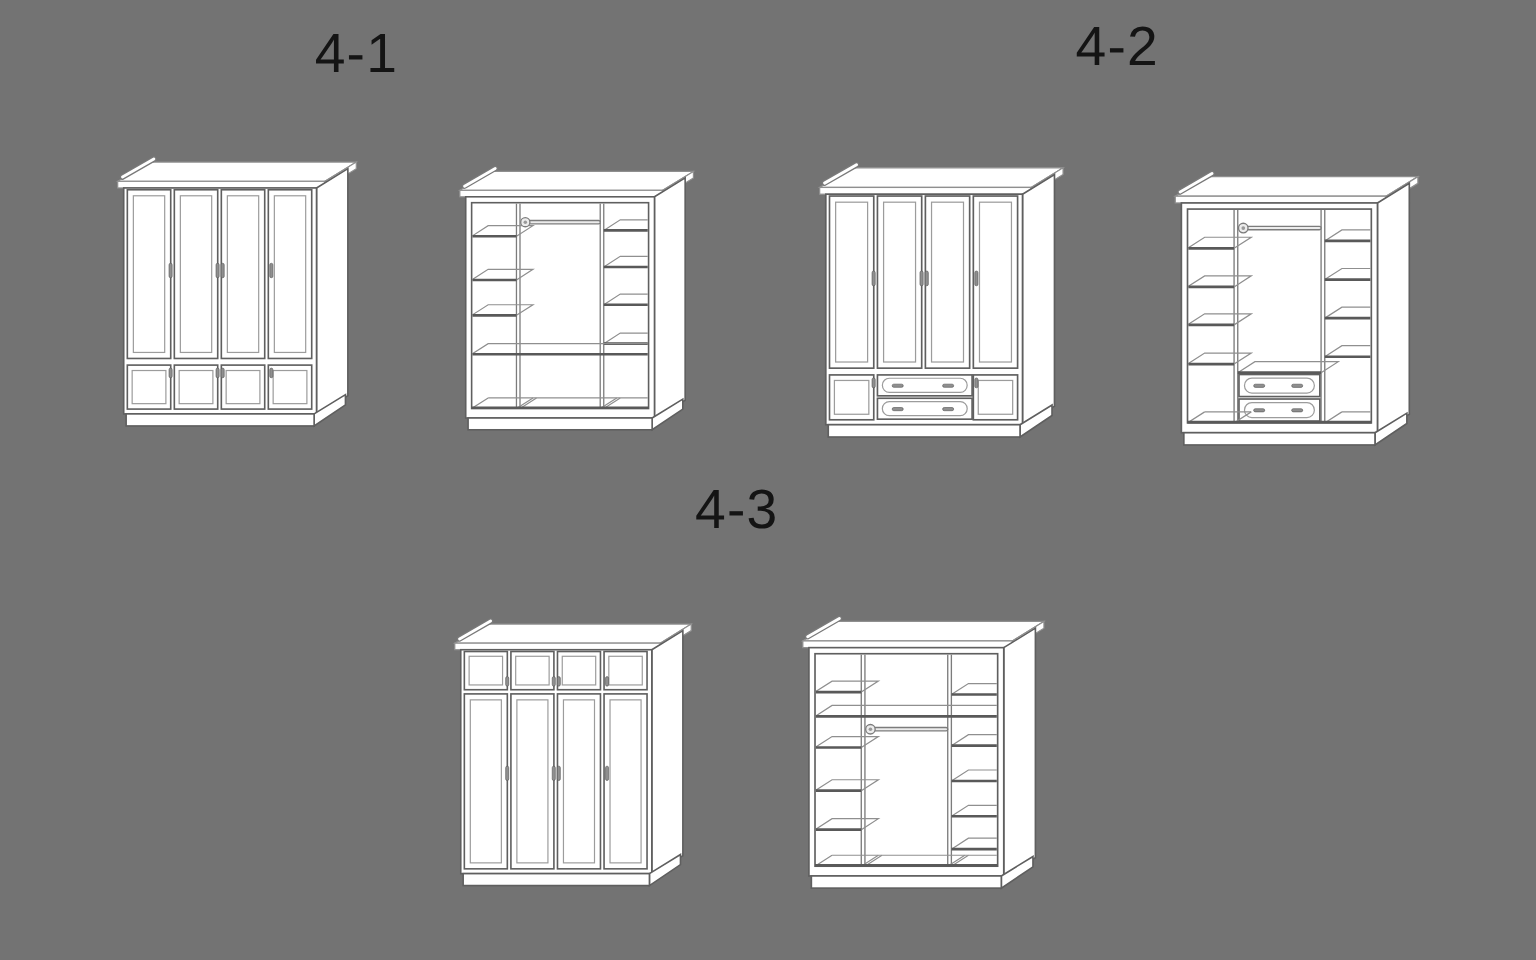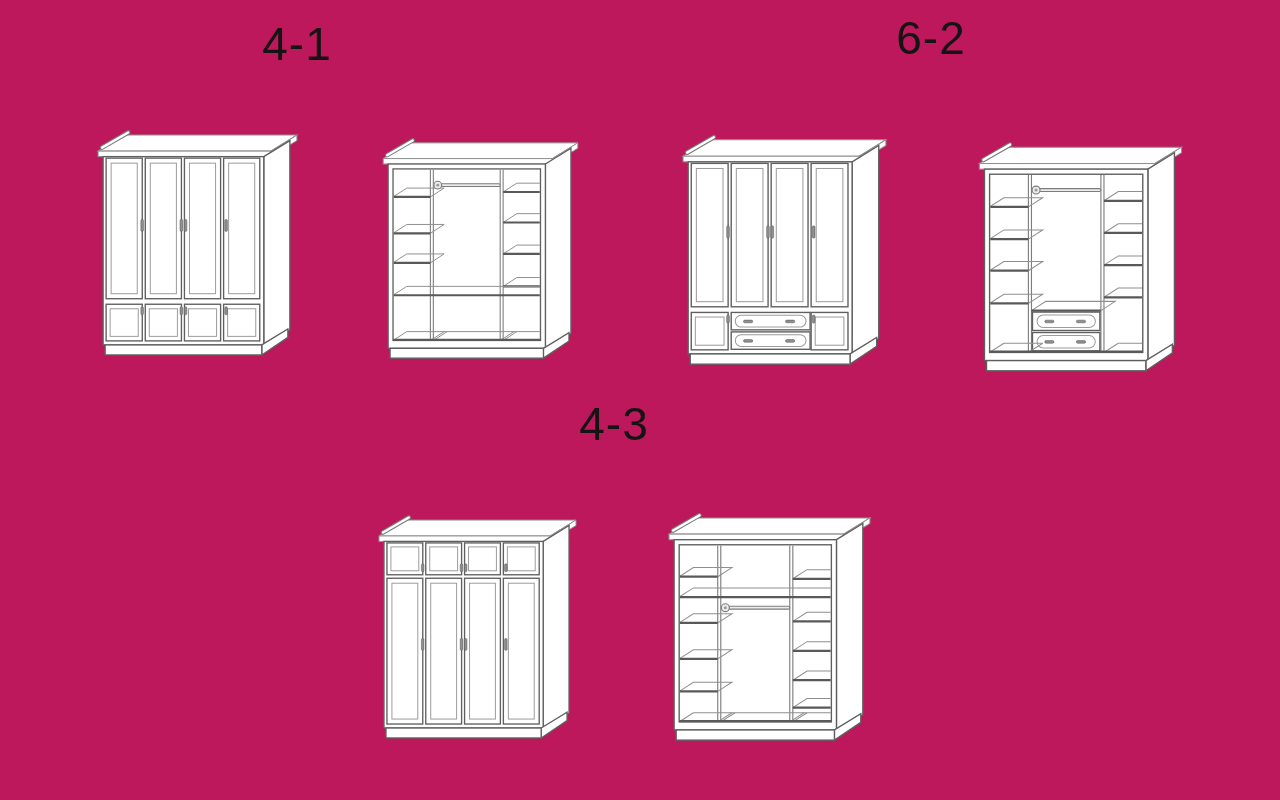--- a/index.html
+++ b/index.html
@@ -1,20 +1,20 @@
 <!DOCTYPE html>
 <html><head>
 <meta charset="utf-8">
 <style>
   html,body{margin:0;padding:0;}
   body{
     width:1280px;height:800px;background:#ffffff;overflow:hidden;position:relative;
     font-family:"Liberation Sans", sans-serif;
   }
-  .canvas{position:absolute;left:0;top:0;width:1280px;height:800px;background:#be185d;}
+  .canvas{position:absolute;left:0;top:0;width:1280px;height:800px;background:#737373;}
   .glabel{
     position:absolute;transform:translateX(-50%);
     font-size:46px;line-height:44px;font-weight:400;color:#141414;
     letter-spacing:1px;white-space:nowrap;
   }
   .fig{position:absolute;}
   
   svg .lm{fill:none;stroke:#5f5f5f;stroke-width:1.35}
   svg .lw{fill:#ffffff;stroke:#5f5f5f;stroke-width:1.35}
   svg .ld{fill:none;stroke:#8f8f8f;stroke-width:1}
@@ -26,21 +26,21 @@
   svg .cap{fill:#ececec;stroke:#7c7c7c;stroke-width:1.1}
   svg .rl1{stroke:#7a7a7a;stroke-width:4.6;stroke-linecap:round}
   svg .rl2{stroke:#ffffff;stroke-width:2.4;stroke-linecap:round}
 </style>
 </head>
 <body>
 
 <div class="canvas">
 
   <div class="glabel" style="left:297px;top:22px;">4-1</div>
-  <div class="glabel" style="left:931px;top:16px;">6-2</div>
+  <div class="glabel" style="left:931px;top:16px;">4-2</div>
   <div class="glabel" style="left:594px;top:402px;margin-left:20px;">4-3</div>
 
   <svg class="fig" style="left:96px;top:127px;" width="205" height="237" viewBox="0 0 204 236">
     <g>
       <polygon class="lwd" points="2,24 174,24 200,8 28,8"></polygon>
       <line class="rl1" x1="6" y1="20.5" x2="32" y2="5.5"></line>
       <line class="rl2" x1="6" y1="20.5" x2="32" y2="5.5"></line>
       <polygon class="lwd" points="174,24 200,8 200,13.5 174,29.5"></polygon>
       <rect class="lwd" x="2" y="24" width="172" height="5.5"></rect>
       <polygon class="lw" points="167,29.5 193,13.5 193,202 167,217"></polygon>

